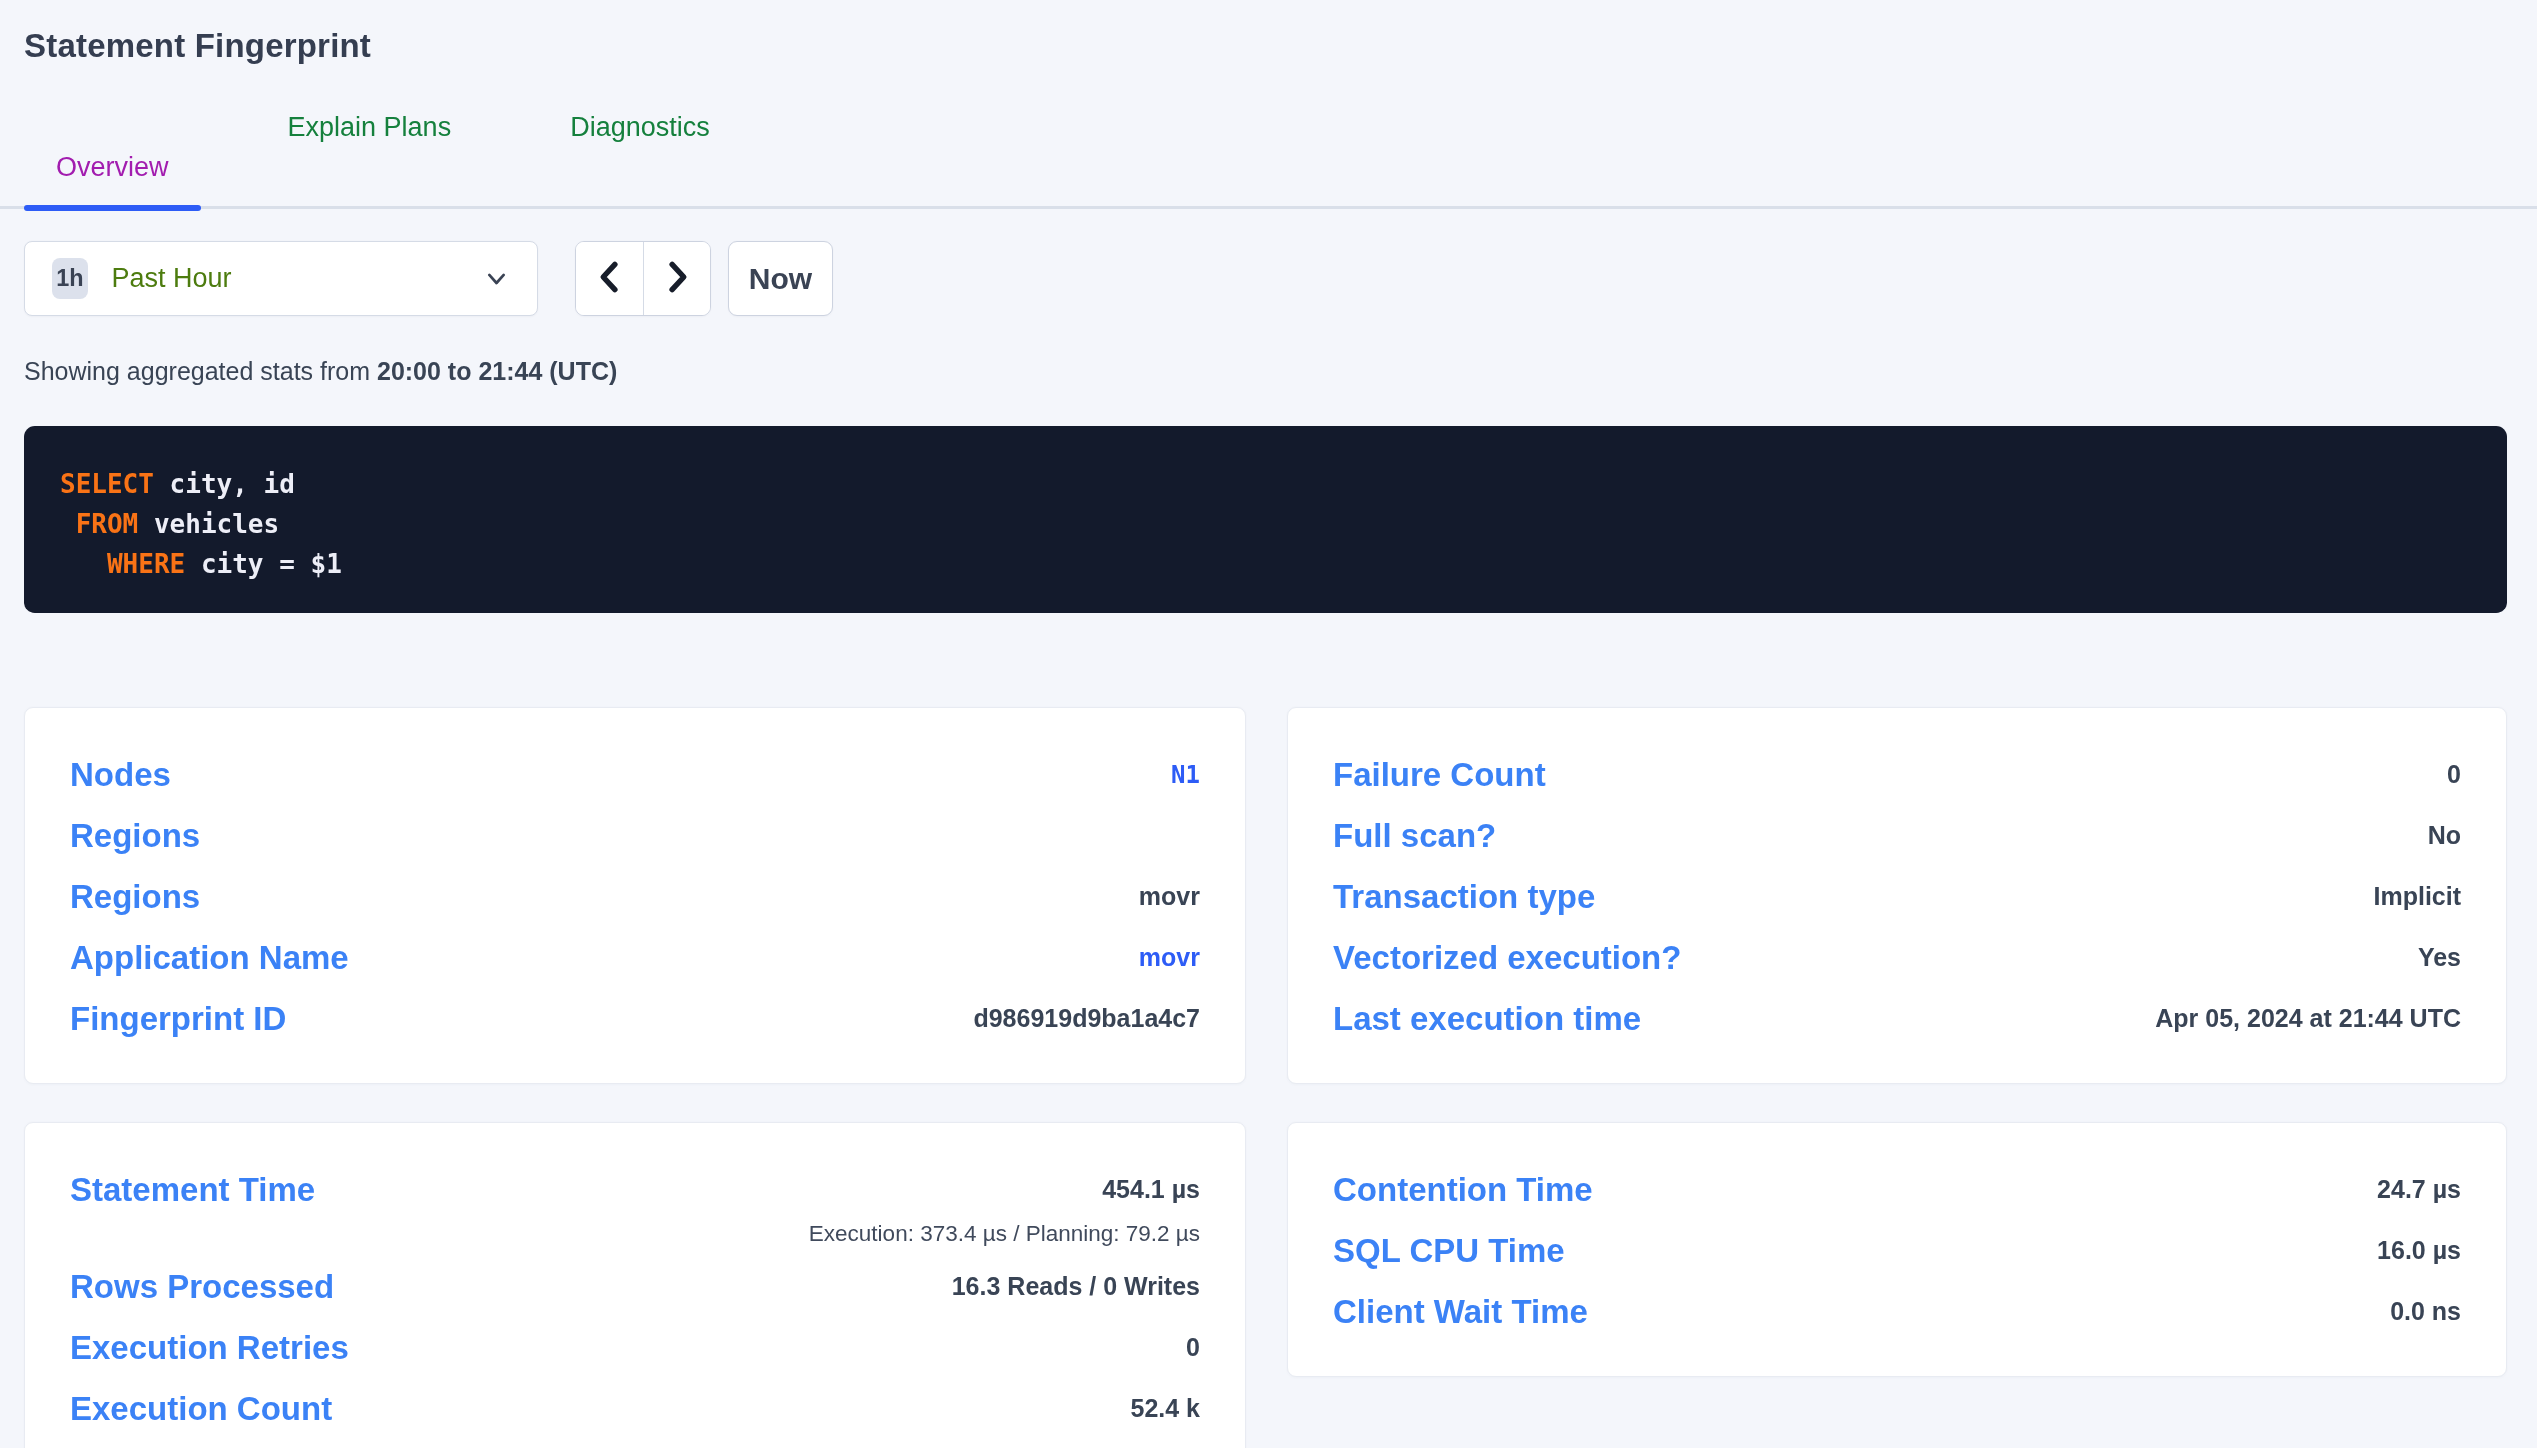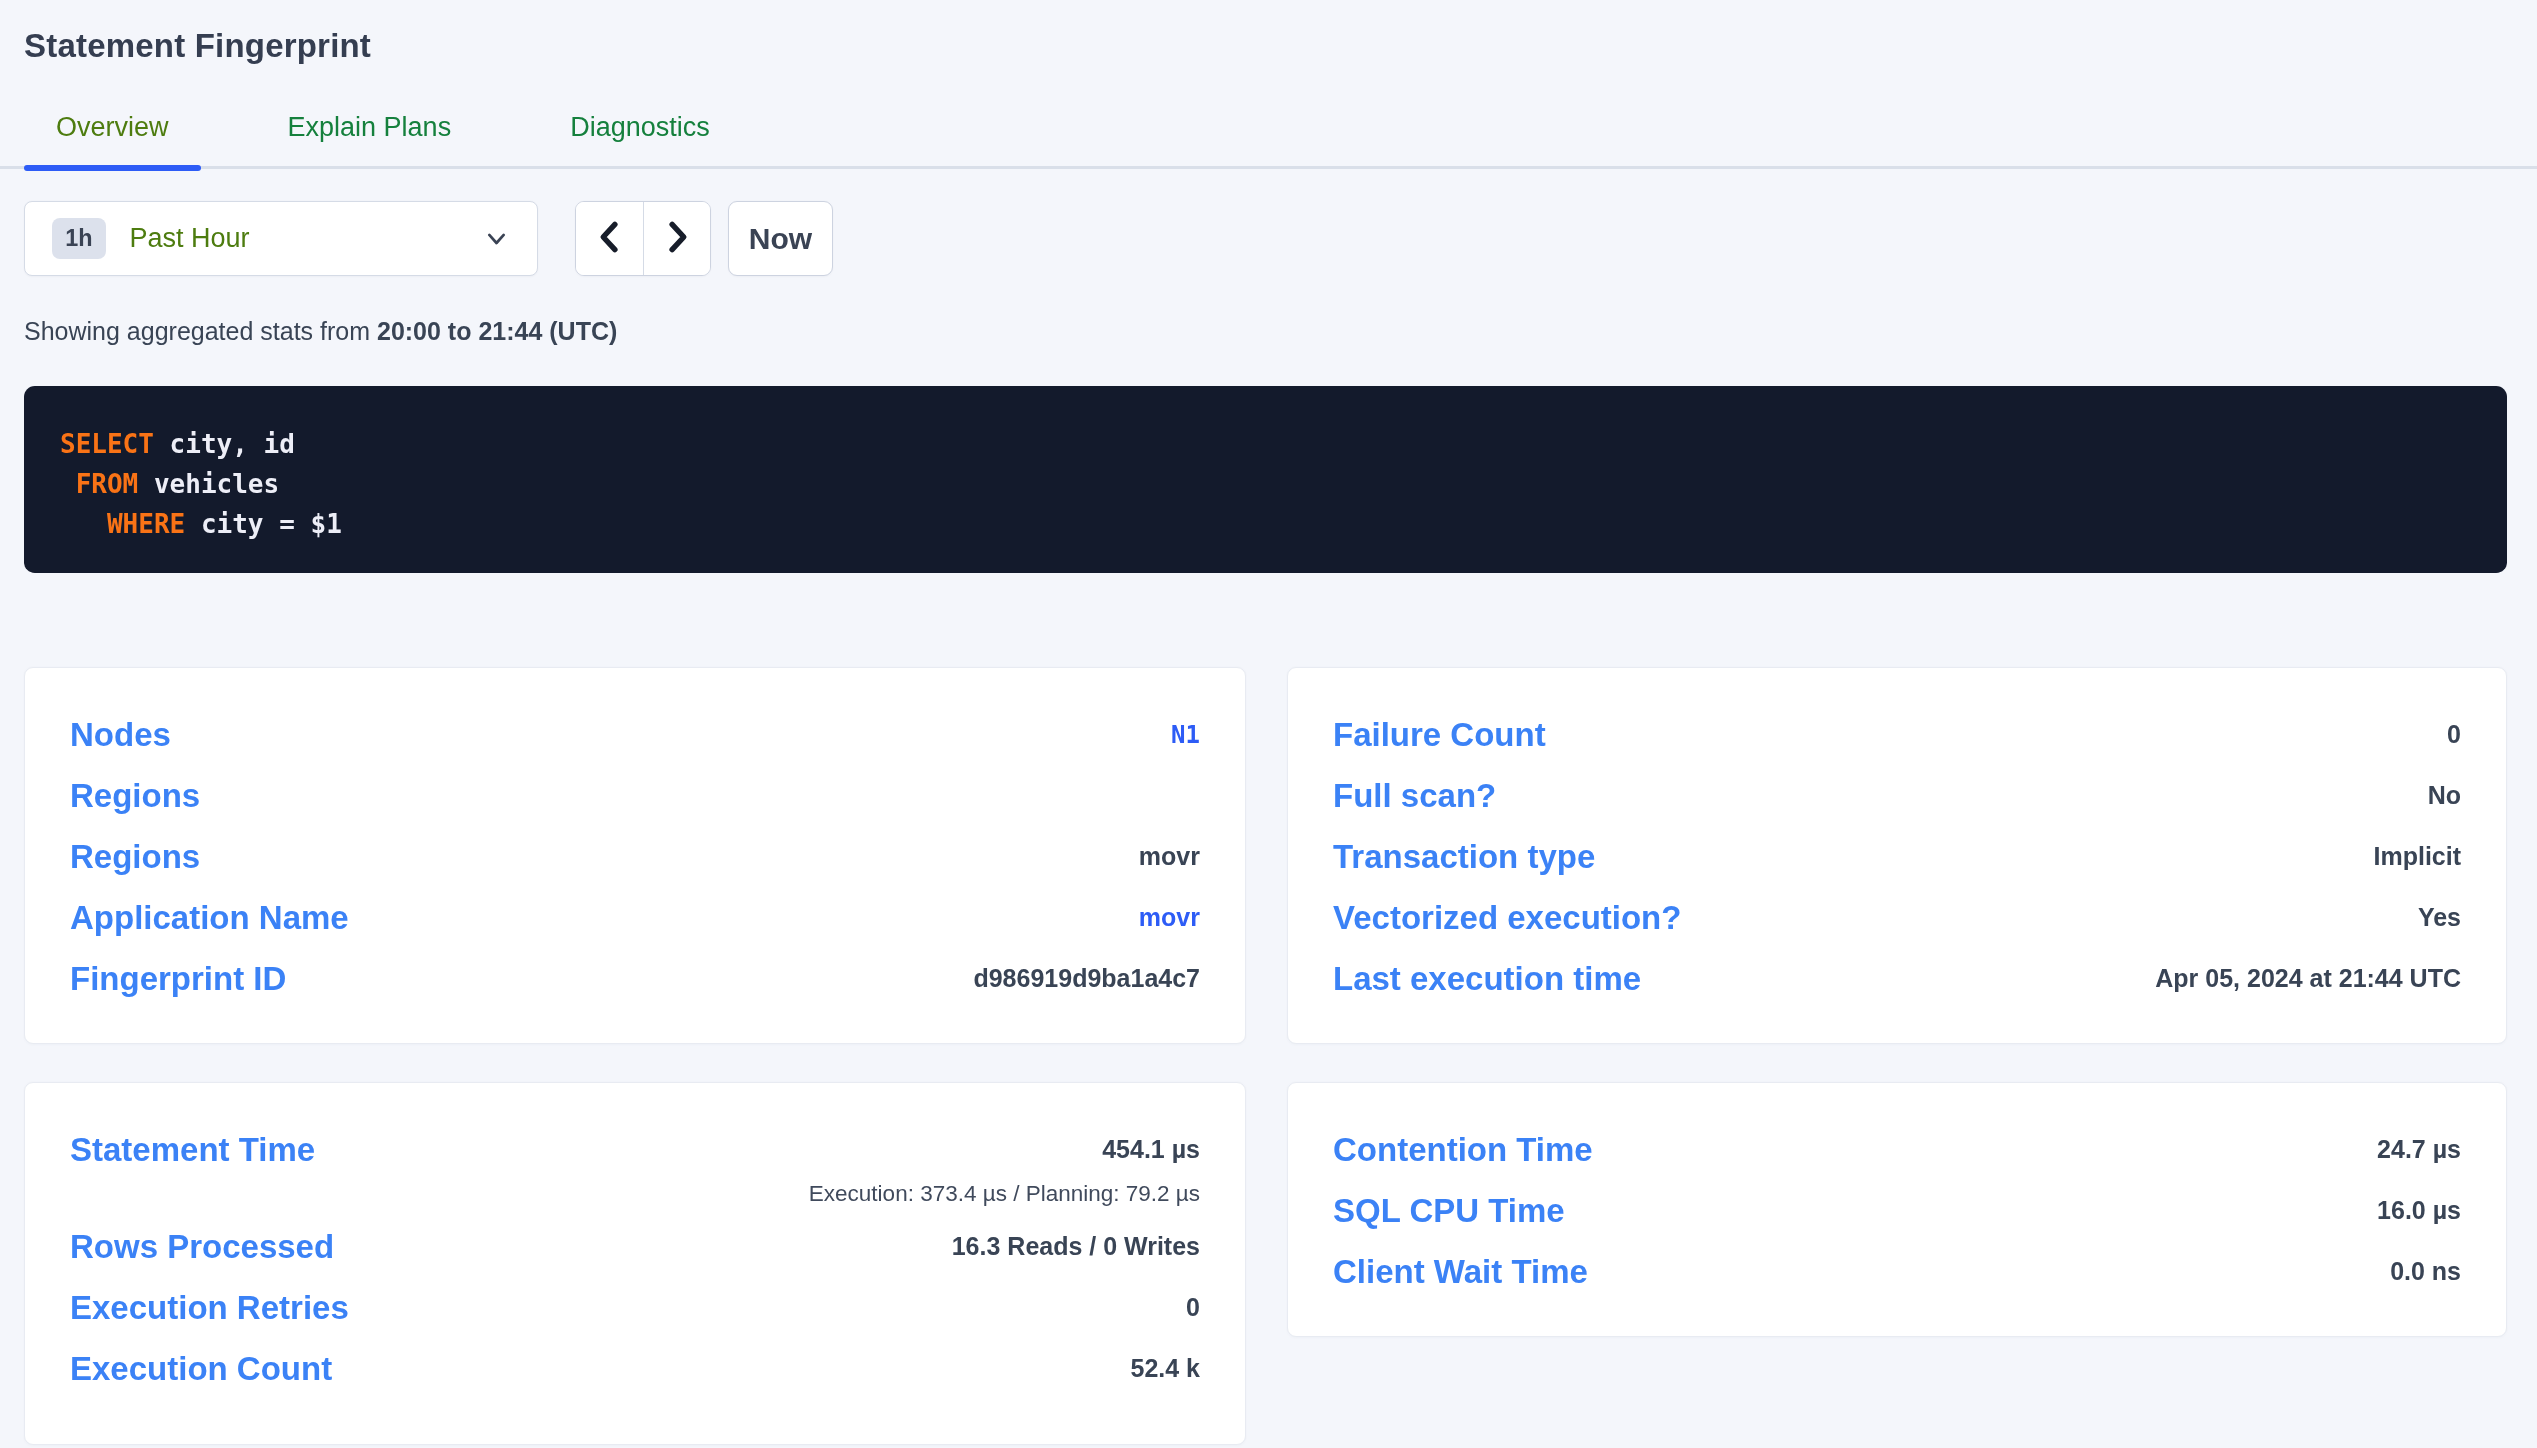--- a/index.html
+++ b/index.html
@@ -29,21 +29,21 @@
   .tab {
     position:relative;
     padding:0 32px 23.4px;
     margin-right:55px;
     font-size:27px;
     font-weight:500;
     color:#15803d;
     cursor:pointer;
     white-space:nowrap;
   }
-  .tab.active { color:#4d7c0f; }
+  .tab.active { color:#a21caf;margin-top:40px; }
   .tab.active .tab-bar {
     position:absolute;
     left:0; right:0; bottom:-4.5px;
     height:6.3px;
     border-radius:3.6px;
     background:#2d5cf6;
   }
 
   
   .time-row {
@@ -57,21 +57,21 @@
     background:#fff;
     border:1.8px solid #d5dbe6;
     border-radius:8px;
     display:flex;
     align-items:center;
     padding:0 27px;
     cursor:pointer;
     box-shadow:0 0.9px 1.8px rgba(40,50,80,0.04);
   }
   .range-badge {
-    width:54px;
+    width:36px;
     height:41px;
     background:#dce1ec;
     border-radius:8px;
     display:flex;
     align-items:center;
     justify-content:center;
     font-size:23.4px;
     font-weight:700;
     color:#3a4354;
     margin-right:23.4px;

